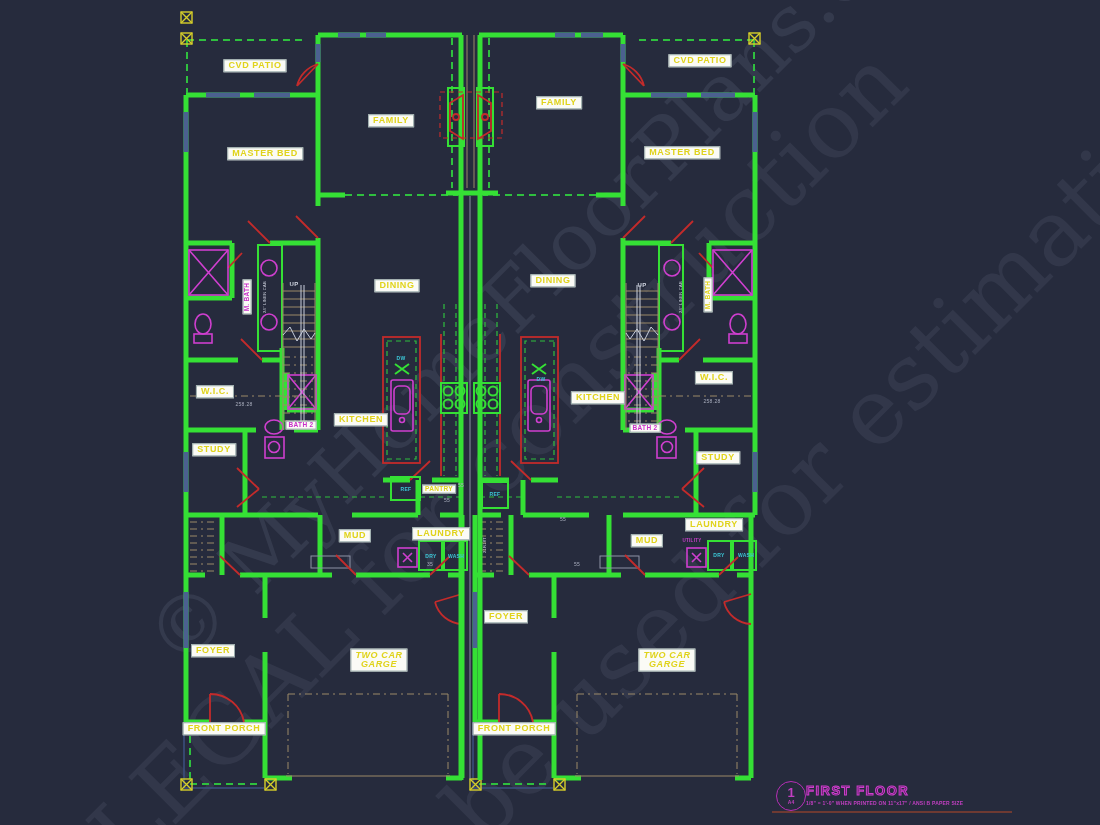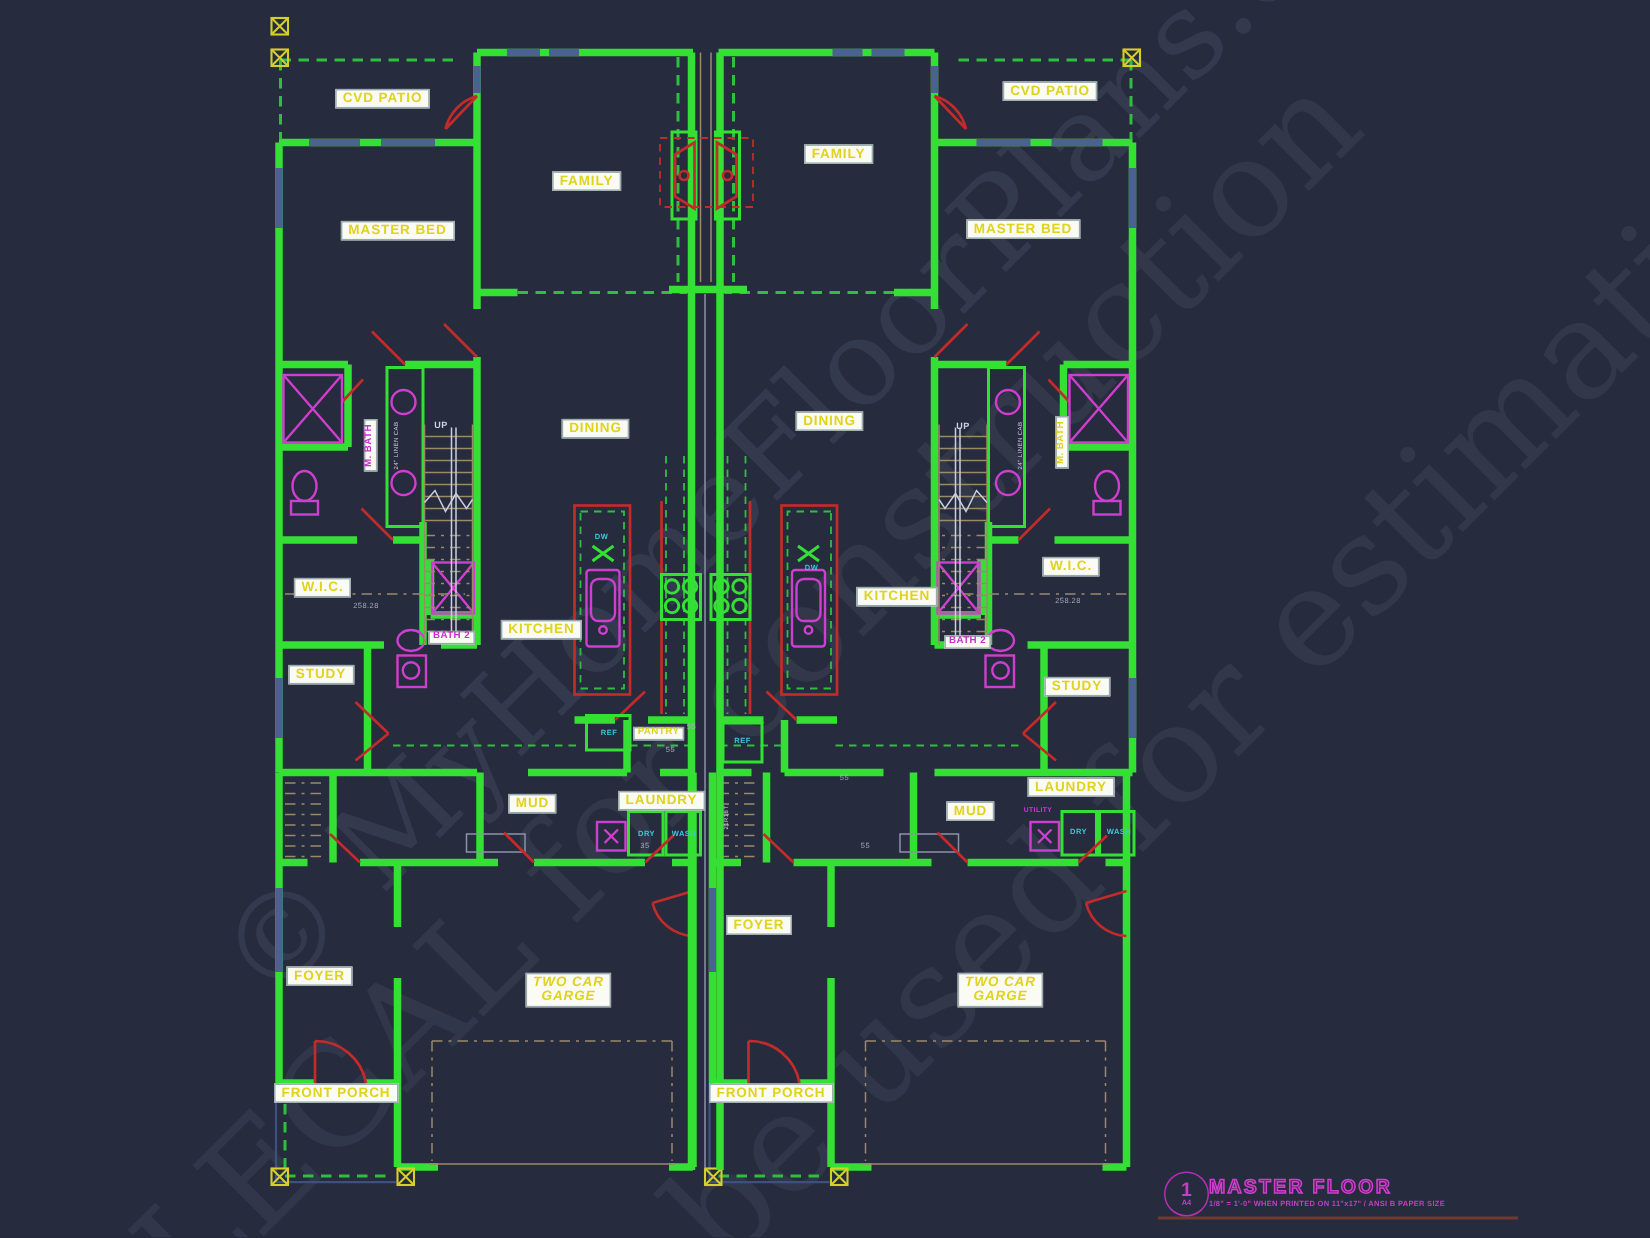--- a/index.html
+++ b/index.html
@@ -258,16 +258,16 @@
 <div class="lbl ctr" style="left:667px;top:660px">
   <span>TWO CAR</span><br>
   <span>GARGE</span>
 </div>
 <div class="lbl" style="left:514px;top:729px">FRONT PORCH</div>
 
 <div class="tb-circle">
   <span class="tb-num">1</span>
   <span class="tb-sheet">A4</span>
 </div>
-<div class="tb-title">MASTER FLOOR</div>
+<div class="tb-title">FIRST FLOOR</div>
 <div class="tb-scale">1/8" = 1'-0"  WHEN PRINTED ON 11"x17" / ANSI B PAPER SIZE</div>
 
 </div>
 
 </body></html>

